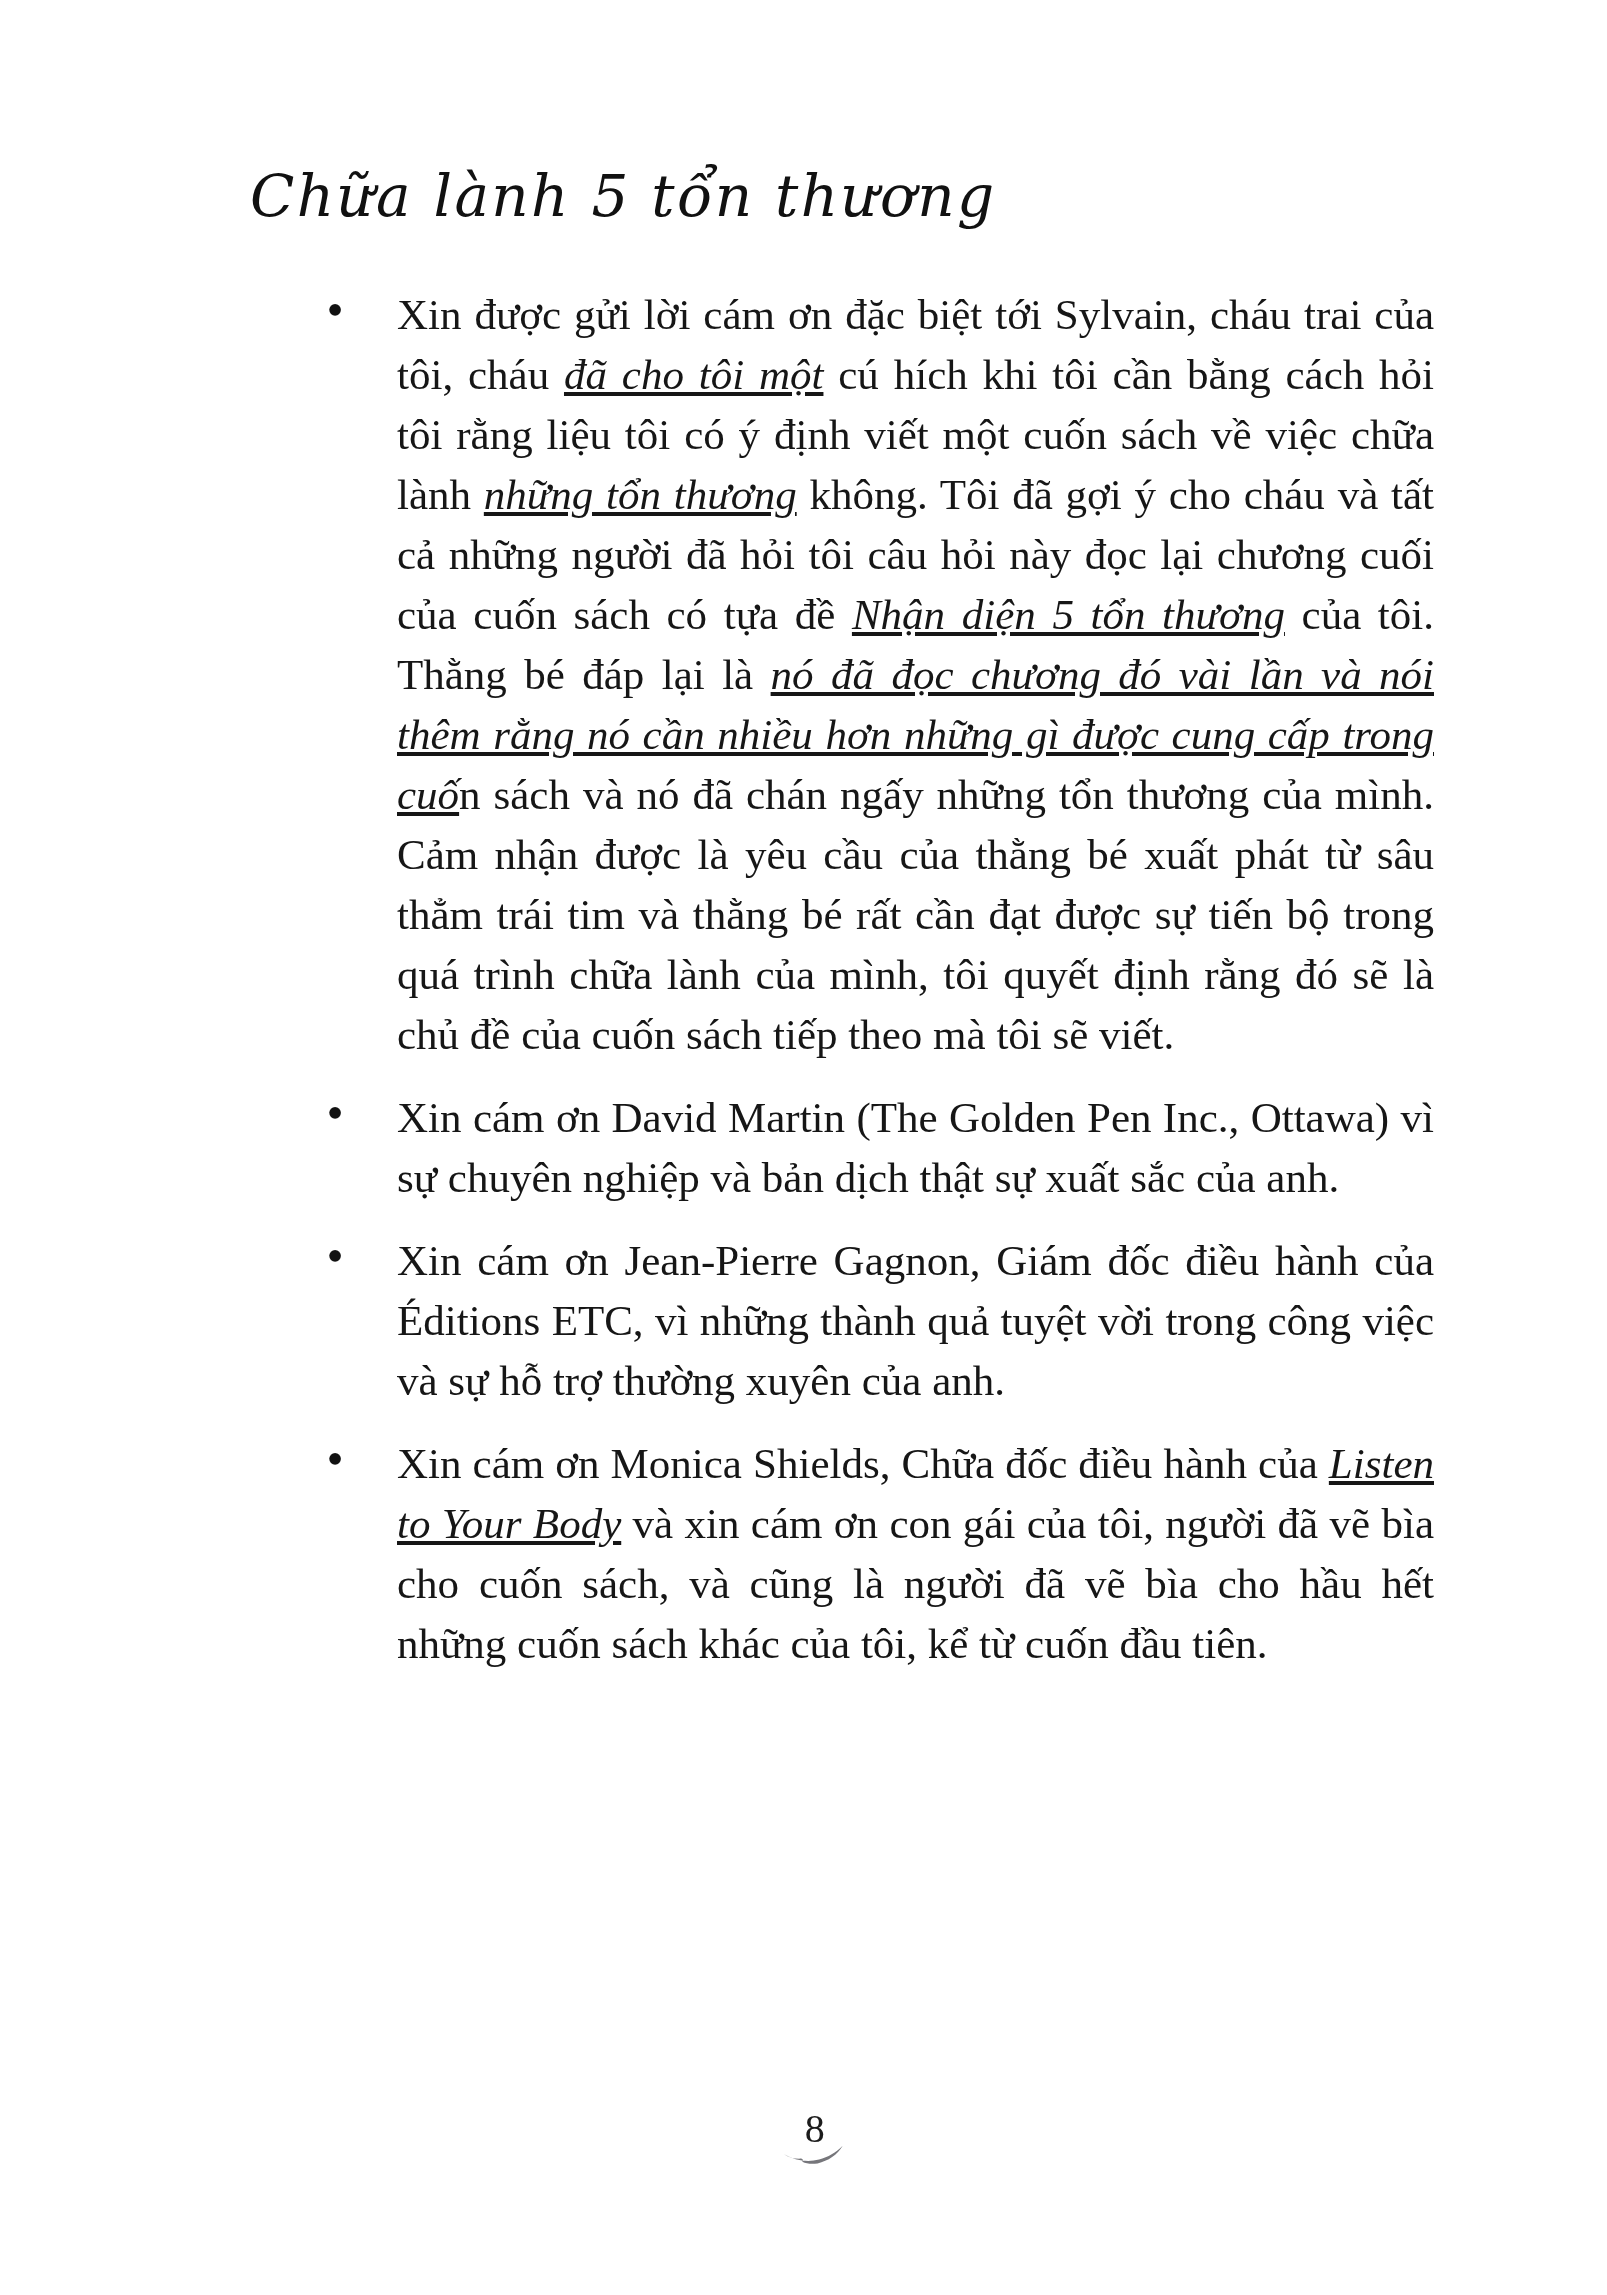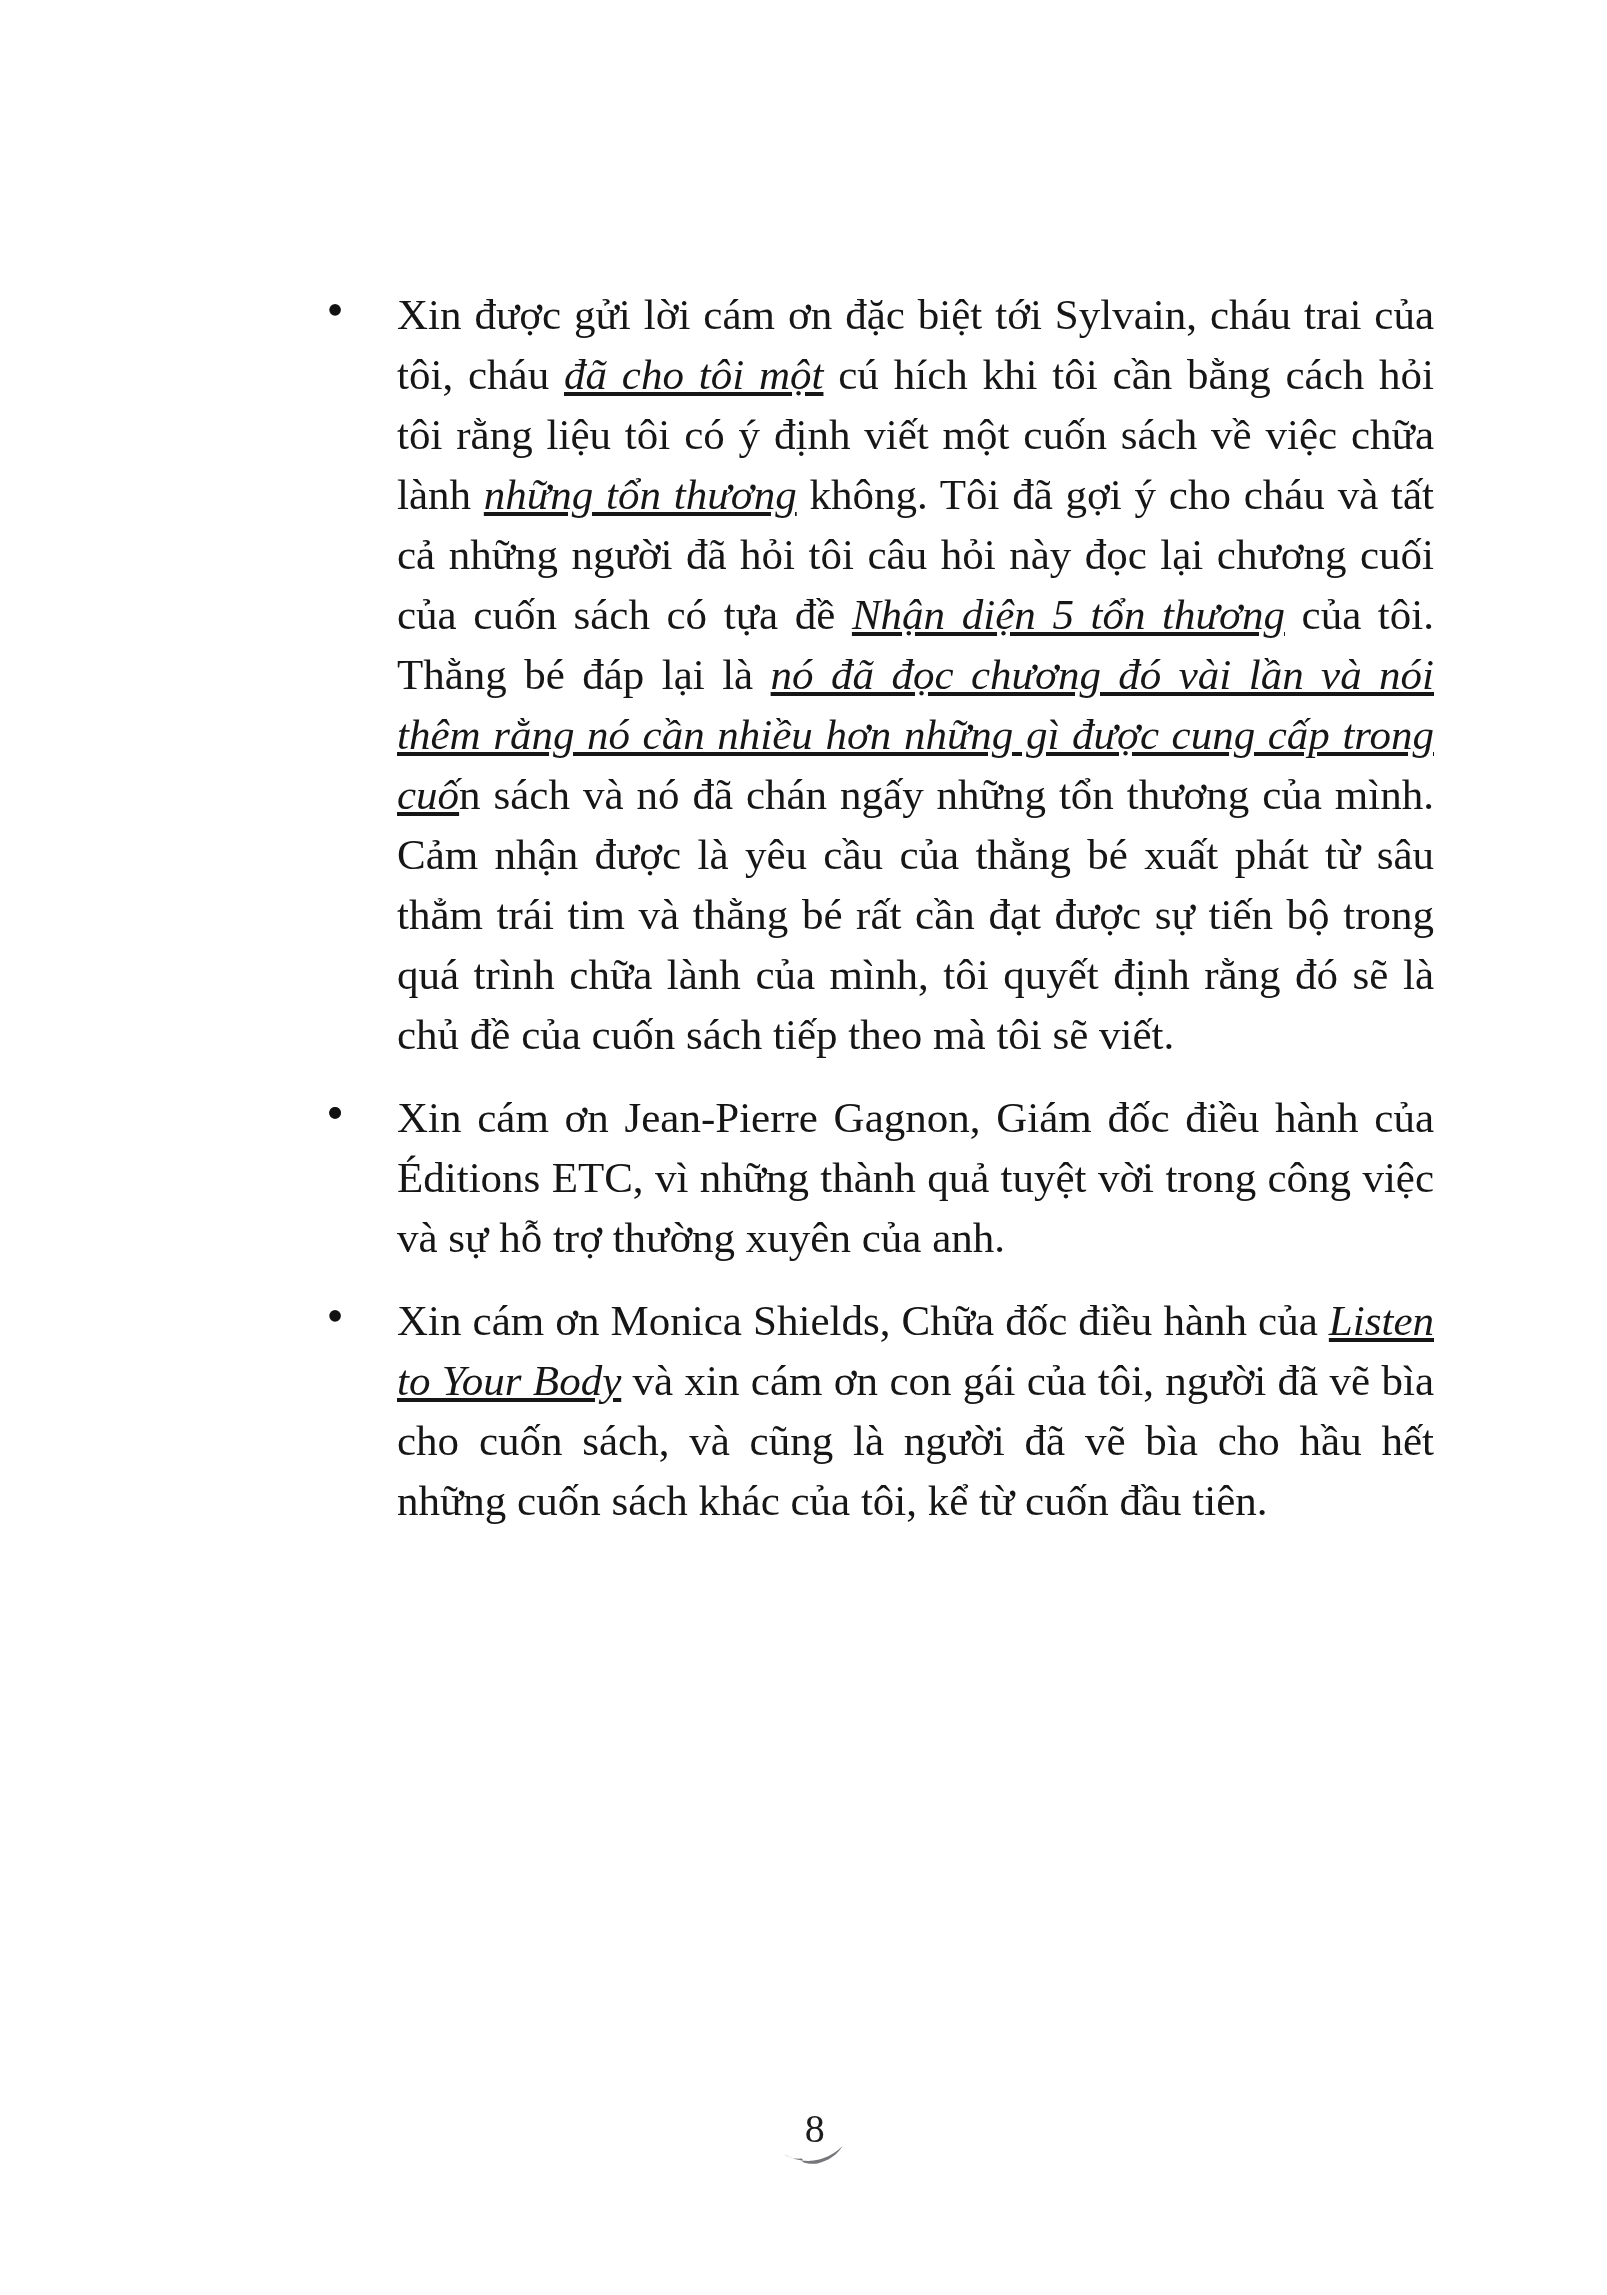--- a/index.html
+++ b/index.html
@@ -68,25 +68,26 @@
   .folio-swash{
     display:block;
     margin:-4.6px auto 0 auto;
   }
 </style>
 </head>
 <body>
 
 <div class="page">
 
+  <div class="running-header">Chữa lành 5 tổn thương</div>
 
   <div class="content">
     <ul class="ack-list">
         <li><span class="bullet">•</span><span><span>Xin được gửi lời cám ơn đặc biệt tới Sylvain, cháu trai của tôi, cháu </span><i>đã cho tôi một</i><span> cú hích khi tôi cần bằng cách hỏi tôi rằng liệu tôi có ý định viết một cuốn sách về việc chữa lành </span><i>những tổn thương</i><span> không. Tôi đã gợi ý cho cháu và tất cả những người đã hỏi tôi câu hỏi này đọc lại chương cuối của cuốn sách có tựa đề </span><i>Nhận diện 5 tổn thương</i><span> của tôi. Thằng bé đáp lại là </span><i>nó đã đọc chương đó vài lần và nói thêm rằng nó cần nhiều hơn những gì được cung cấp trong cuố</i><span>n sách và nó đã chán ngấy những tổn thương của mình. Cảm nhận được là yêu cầu của thằng bé xuất phát từ sâu thẳm trái tim và thằng bé rất cần đạt được sự tiến bộ trong quá trình chữa lành của mình, tôi quyết định rằng đó sẽ là chủ đề của cuốn sách tiếp theo mà tôi sẽ viết.</span></span></li>
-        <li><span class="bullet">•</span></li>
+        <li><span class="bullet">•</span><span><span>Xin cám ơn David Martin (The Golden Pen Inc., Ottawa) vì sự chuyên nghiệp và bản dịch thật sự xuất sắc của anh.</span></span></li>
         <li><span class="bullet">•</span><span><span>Xin cám ơn Jean-Pierre Gagnon, Giám đốc điều hành của Éditions ETC, vì những thành quả tuyệt vời trong công việc và sự hỗ trợ thường xuyên của anh.</span></span></li>
         <li><span class="bullet">•</span><span><span>Xin cám ơn Monica Shields, Chữa đốc điều hành của </span><i>Listen to Your Body</i><span> và xin cám ơn con gái của tôi, người đã vẽ bìa cho cuốn sách, và cũng là người đã vẽ bìa cho hầu hết những cuốn sách khác của tôi, kể từ cuốn đầu tiên.</span></span></li>
       </ul>
   </div>
 
   <div class="folio">
     <span class="folio-inner">
       <span class="folio-number">8</span>
       <svg class="folio-swash" width="61" height="20" viewBox="0 0 80 26">
         <path d="M0 12 C14 20 30 23 46 19 C58 16 68 10 77 1 C70 13 58 21 44 24 C38 25 30 25 24 22 C26 19 24 17 20 18 C13 18 6 16 0 12 Z" fill="#76767b"></path>

